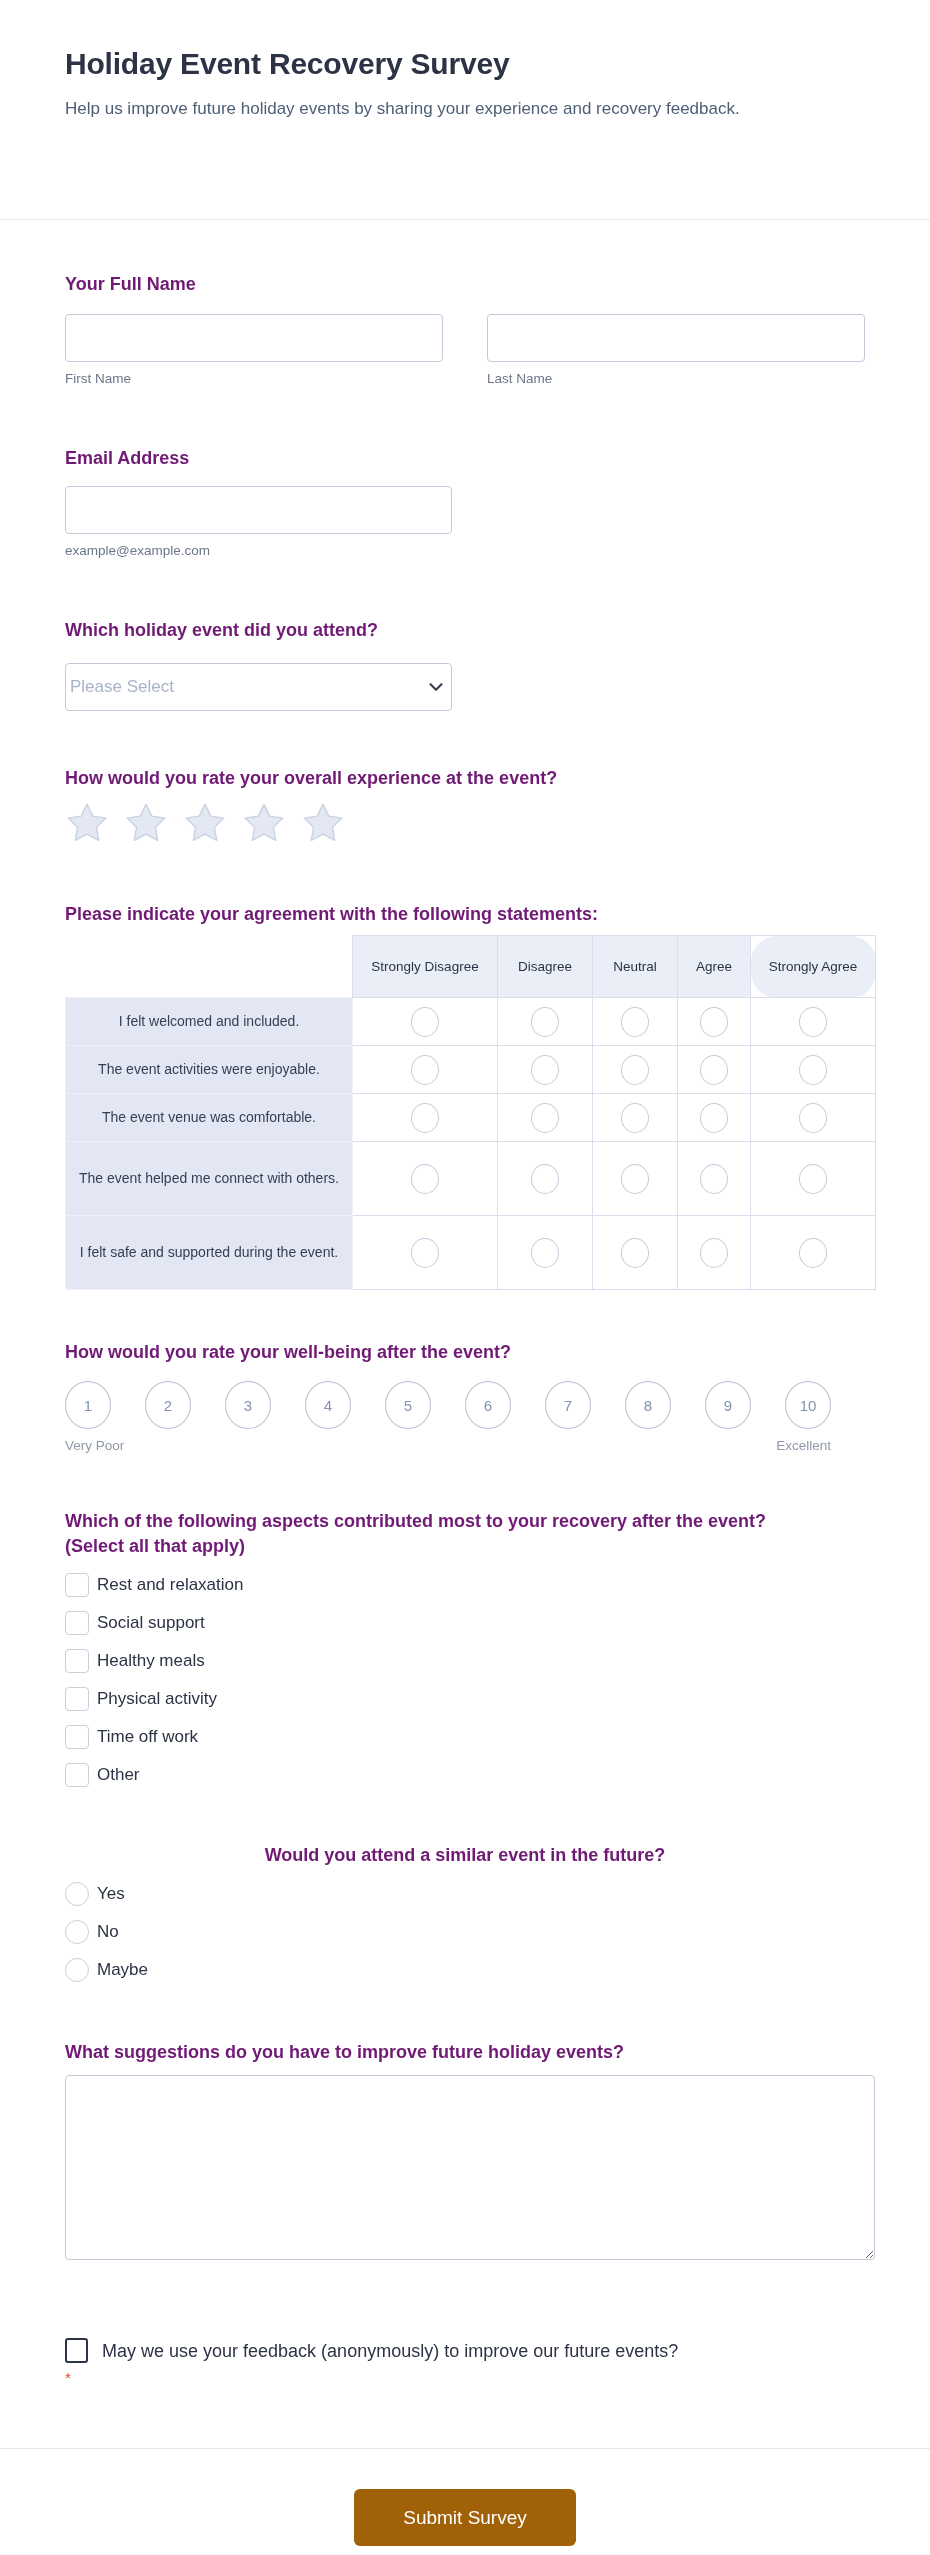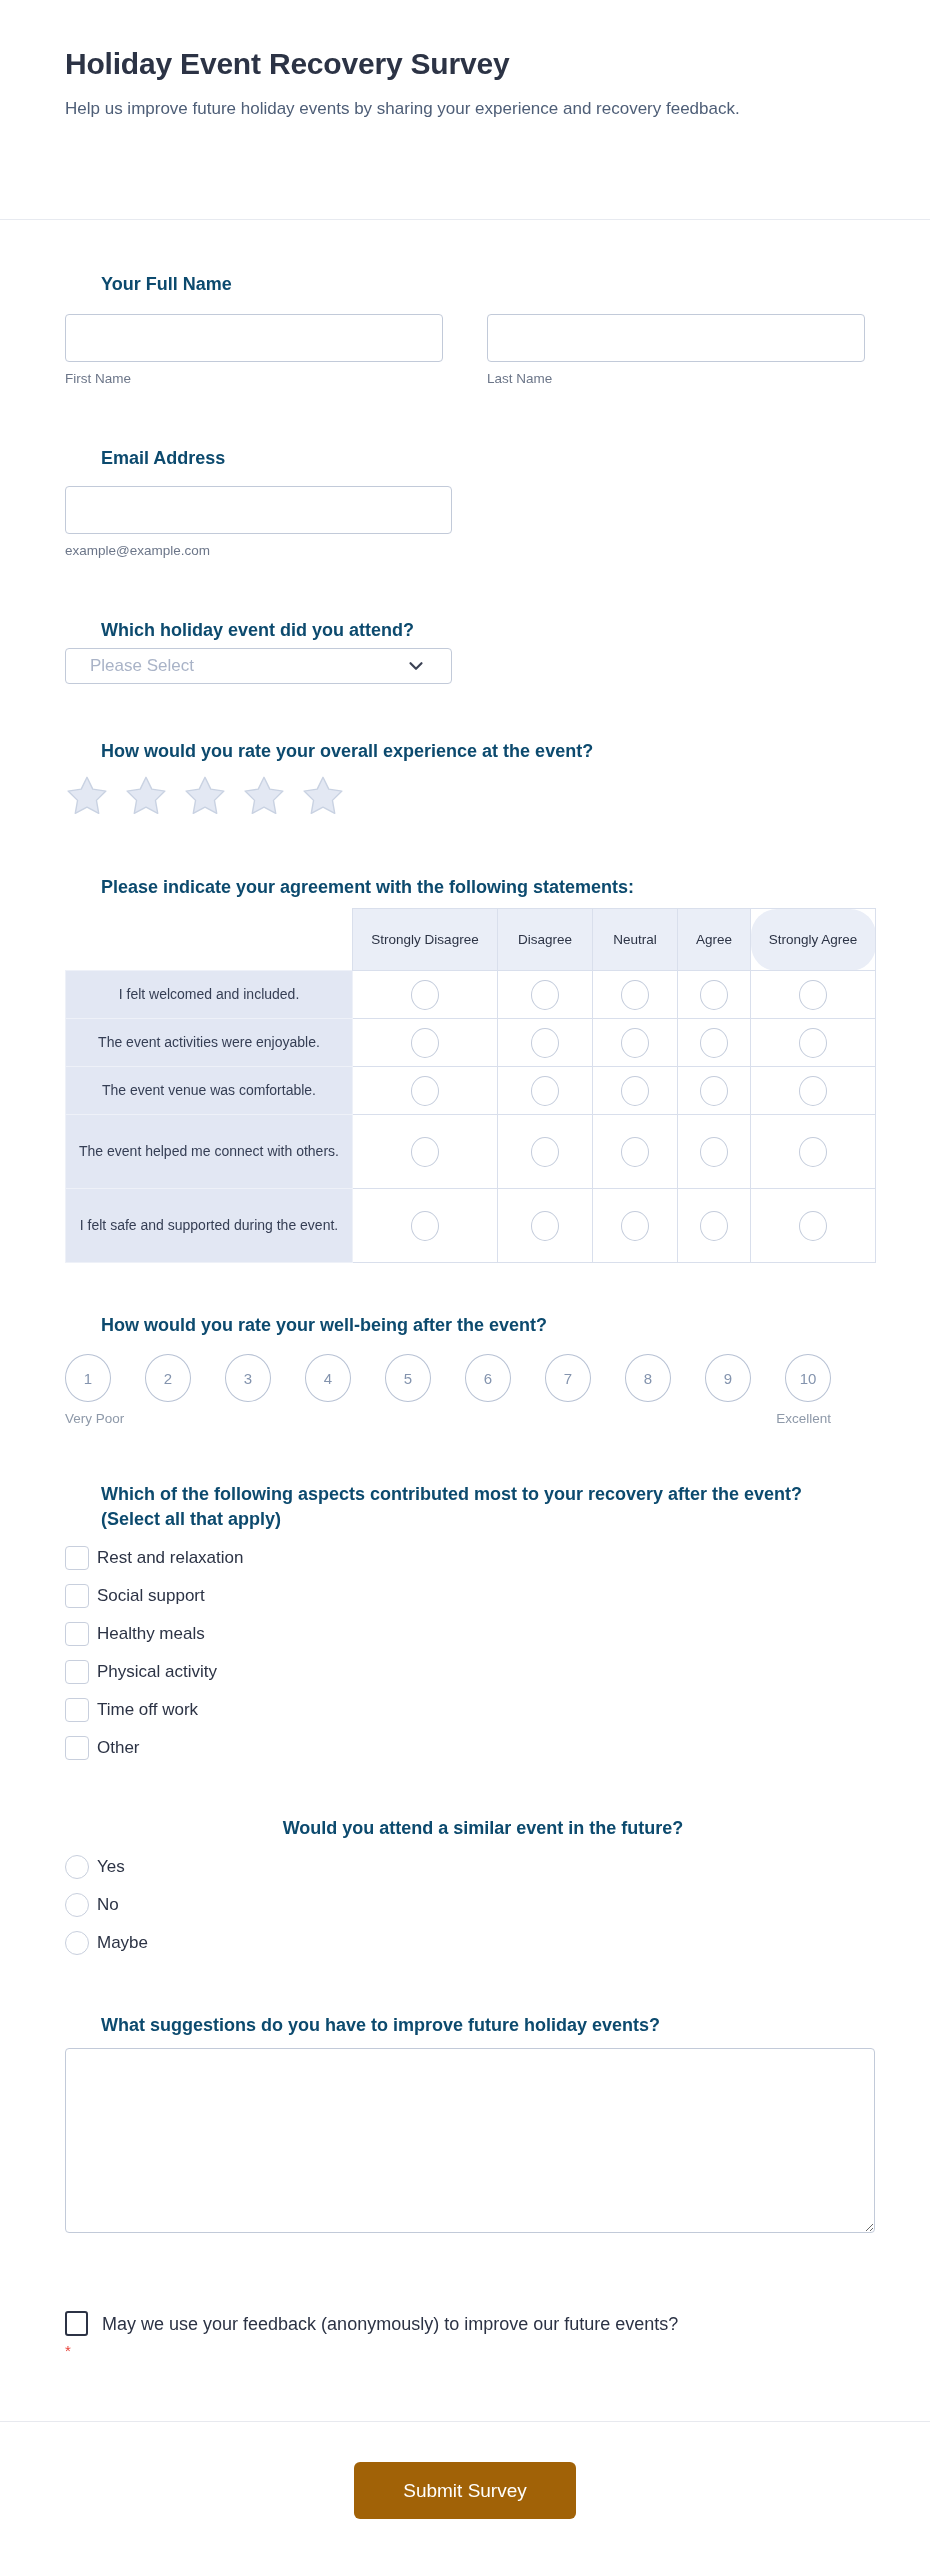--- a/index.html
+++ b/index.html
@@ -17,39 +17,39 @@
   .form-title {
     font-size: 30px; font-weight: 700; color: #2c3345; letter-spacing: -0.2px;
   }
   .form-subtitle {
     margin-top: 14px; max-width: 690px;
     font-size: 17px; line-height: 27px; color: #4e5e77;
   }
   .form-body { padding: 0 65px; }
   .question { position: relative; }
   .q-label {
-    font-size: 18px; font-weight: 600; color: #0c4a6e; line-height: 25px; margin-left: 36px;
+    font-size: 18px; font-weight: 600; color: #701a75; line-height: 25px;
   }
   .q-note { display: block; font-weight: 600; }
   .sub-label { font-size: 13.5px; color: #6c7689; margin-top: 9px; }
   .text-input, .select-box, .big-textarea {
     border: 1px solid #c2cad9; border-radius: 4px; background: #fff;
     font-family: "Liberation Sans", sans-serif; font-size: 17px; color: #2c3345;
   }
   .text-input { height: 48px; padding: 0 12px; }
   .name-row { display: flex; gap: 44px; margin-top: 17px; }
   .name-col { width: 383px; display: flex; flex-direction: column; }
   .name-col .text-input { width: 100%; }
   .q-email { margin-top: 60px; }
   .q-email .text-input { width: 387px; margin-top: 15px; display: block; }
   .q-select { margin-top: 60px; }
   .select-box {
-    margin-top: 5px; width: 387px; height: 36px;
+    margin-top: 20px; width: 387px; height: 48px;
     display: flex; align-items: center; justify-content: space-between;
-    padding: 0 24px; cursor: pointer;
+    padding: 0 4px; cursor: pointer;
   }
   .select-placeholder { color: #a9b3c7; font-size: 17px; }
   .q-stars { margin-top: 55px; }
   .stars-row { display: flex; gap: 15px; margin-top: 11px; }
   .star { width: 44px; height: 42px; cursor: pointer; }
   .q-matrix { margin-top: 58px; }
   table.matrix {
     border-collapse: collapse; margin-top: 8px; table-layout: fixed; width: 810px;
   }
   table.matrix th, table.matrix td { border: 1px solid #d9dfec; }

